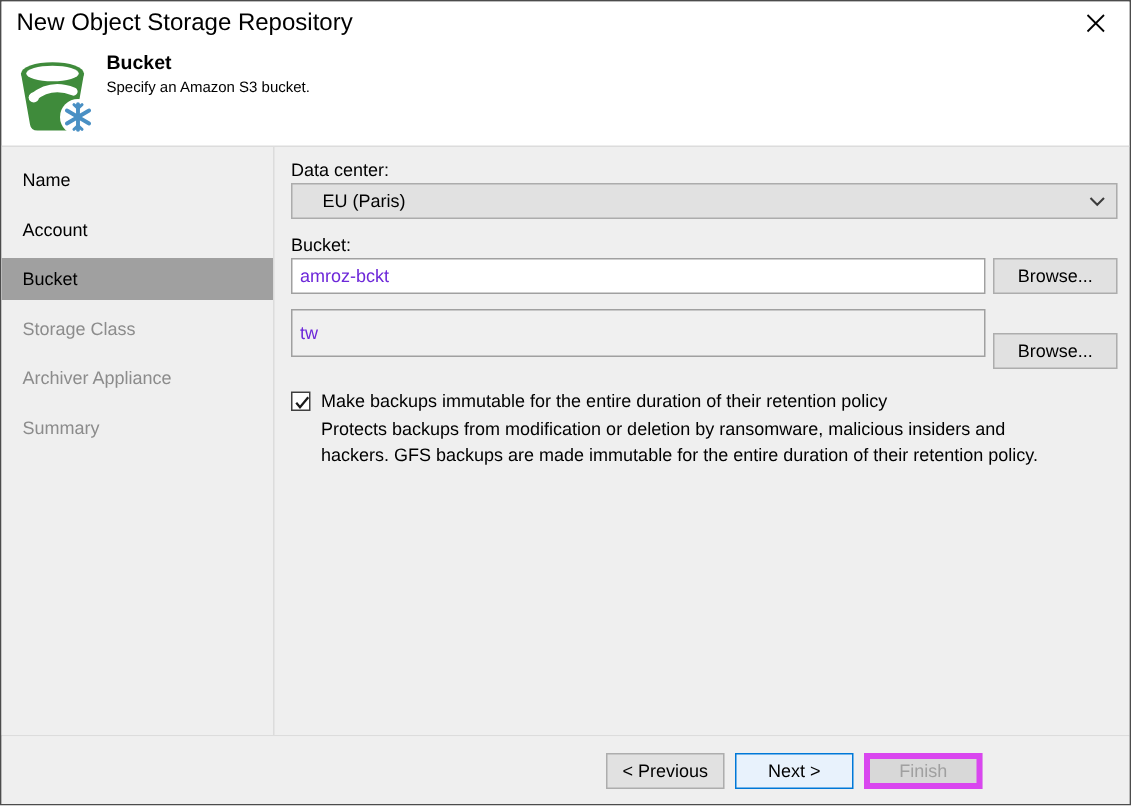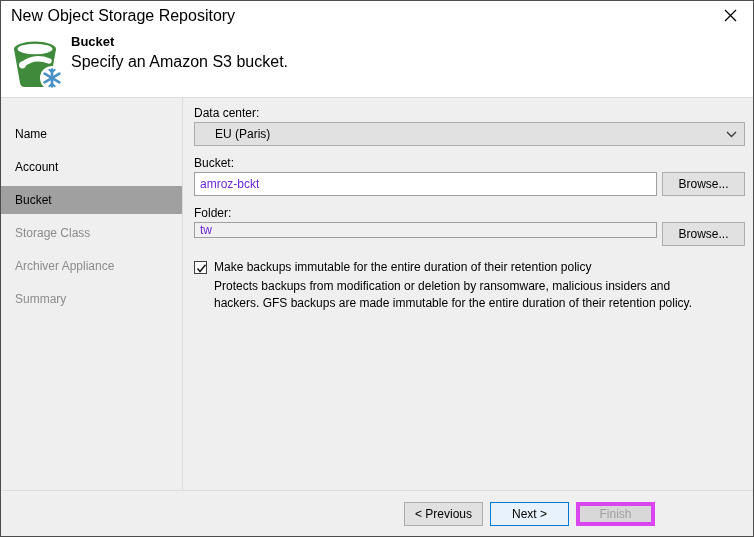--- a/index.html
+++ b/index.html
@@ -67,42 +67,42 @@
   #header-title {
     position: absolute;
     left: 70px; top: 4px;
     font-size: 13px;
     font-weight: bold;
     color: #000000;
   }
   #header-subtitle {
     position: absolute;
     left: 70px; top: 23px;
-    font-size: 16px;
+    font-size: 10px;
     color: #000000;
   }
   #header-rule {
     position: absolute;
     left: 0; top: 96px;
     width: 100%;
     height: 1px;
     background: #dcdcdc;
   }
 
   
   #body {
     position: absolute;
     left: 0; top: 97px;
     right: 0;
     height: 392px;
     background: #efefef;
   }
   #sidebar {
     position: absolute;
-    left: 0; top: 14px;
+    left: 0; top: 0;
     width: 181px;
     height: 100%;
     background: #efefef;
   }
   #sidebar-divider {
     position: absolute;
     left: 181px; top: 0;
     width: 1px; height: 100%;
     background: #dcdcdc;
   }
@@ -342,21 +342,21 @@
         </span>
       </div>
 
       <div class="field-label" style="left:11px; top:58px">Bucket:</div>
       <div class="textbox white" style="left:11px; top:74px; width:463px; height:24px">
         <span class="tb-value">amroz-bckt</span>
       </div>
       <button class="btn" style="left:479px; top:74px; width:83px; height:24px">Browse...</button>
 
       <div class="field-label" style="left:11px; top:108px">Folder:</div>
-      <div class="textbox grey" style="left:11px; top:124px; width:463px; height:16px">
+      <div class="textbox grey" style="left:11px; top:108px; width:463px; height:32px">
         <span class="caret"></span>
         <span class="tb-value">tw</span>
       </div>
       <button class="btn" style="left:479px; top:124px; width:83px; height:24px">Browse...</button>
 
       <div id="cb-desc">Protects backups from modification or deletion by ransomware, malicious insiders and hackers. GFS backups are made immutable for the entire duration of their retention policy.</div>
       <div id="cb-row">
         <span id="cb-box">
           <svg width="11" height="11" viewBox="0 0 11 11" aria-hidden="true">
             <polyline points="1.5,5.5 4,8.5 9.5,1.8" fill="none" stroke="#1a1a1a" stroke-width="1.5"></polyline>

